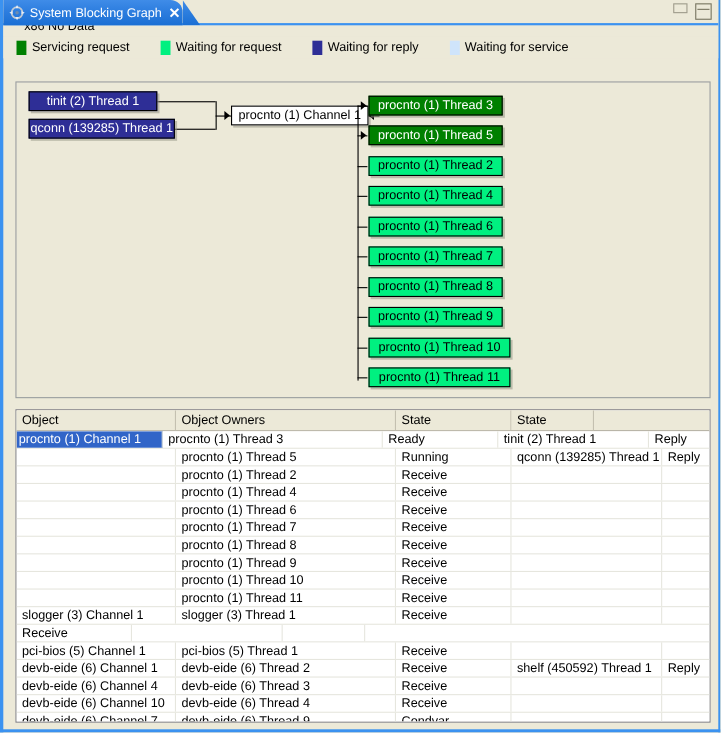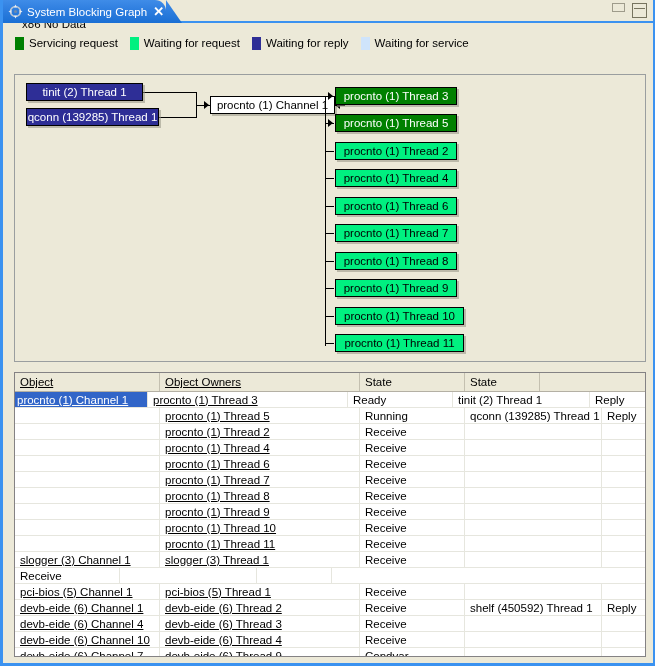--- a/index.html
+++ b/index.html
@@ -105,21 +105,21 @@
     color: #000;
     background: #ece9d8;
   }
 
   
   .legend {
     height: 20px;
     display: flex;
     align-items: center;
     padding-left: 12px;
-    gap: 0px;
+    gap: 16px;
     font-size: 11.5px;
     background: #ece9d8;
   }
   .legend-item { display:flex; align-items:center; margin-right: 12px; }
   .legend-swatch {
     width: 9px; height: 13px;
     margin-right: 5px;
     display:inline-block;
   }
 
@@ -211,22 +211,22 @@
     border-right: 1px solid #e6e6de;
     white-space: nowrap;
     overflow: hidden;
   }
   .td.sel {
     background: #3165c8;
     color: #ffffff;
     padding-left: 2px;
   }
   
-  .c0 { width: 145px; flex:0 0 145px;text-decoration:underline; }
-  .c1 { width: 200px; flex:0 0 200px;text-decoration:underline; }
+  .c0 { width: 145px; flex:0 0 145px; }
+  .c1 { width: 200px; flex:0 0 200px; }
   .c2 { width: 105px; flex:0 0 105px; }
   .c3 { width: 137px; flex:0 0 137px; }
   .c4 { width: 75px;  flex:0 0 75px;  }
 </style>
 </head>
 <body>
 
 <div id="app">
 
   <div class="tabstrip">

